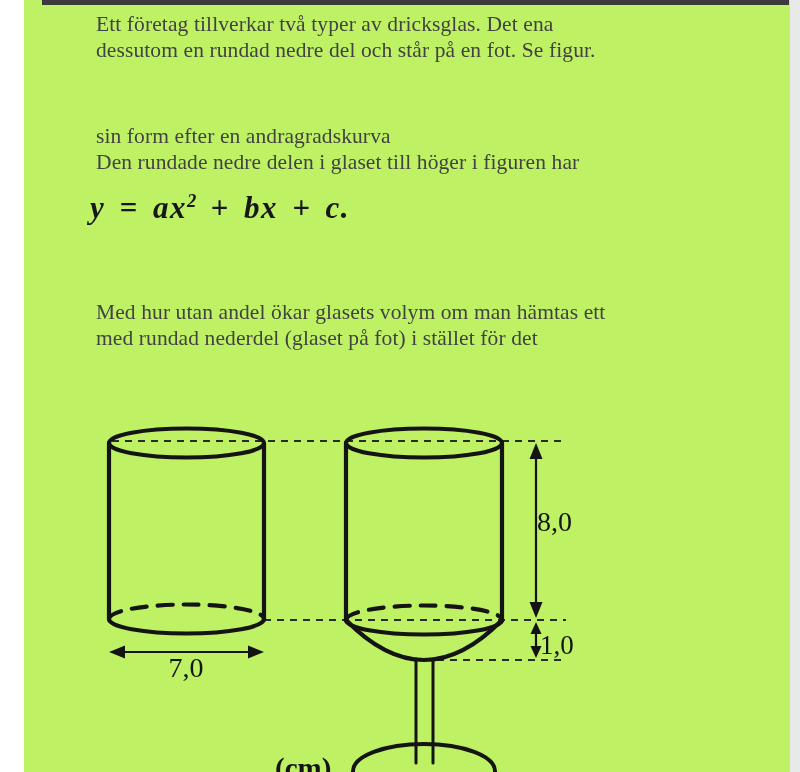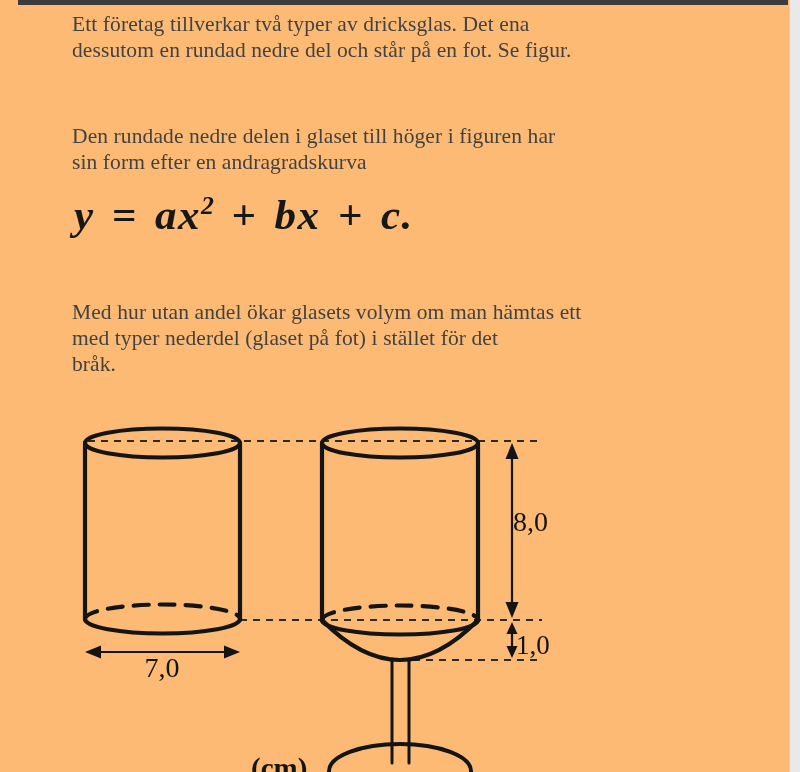--- a/index.html
+++ b/index.html
@@ -1,25 +1,25 @@
 <!DOCTYPE html>
 <html><head>
 <meta charset="utf-8">
 <style>
   html,body{margin:0;padding:0;}
   body{width:800px;height:772px;position:relative;overflow:hidden;background:#ffffff;
        font-family:"Liberation Serif", serif;}
-  .page{position:absolute;inset:0;background:#fdba74;}
+  .page{position:absolute;inset:0;background:#bef264;margin-left:24px;}
   .topbar{position:absolute;top:0;left:18px;width:770px;height:5px;background:#3b3b3b;}
   .scroll-track{position:absolute;top:0;right:0;width:11px;height:772px;background:#e9e9e9;
                 border-left:1px solid #d6d6d6;box-sizing:border-box;}
   .para{position:absolute;left:72px;color:#424242;font-size:21.5px;line-height:26px;
         white-space:nowrap;letter-spacing:0.1px;}
   .para .line{display:block;}
-  .formula{position:absolute;left:74px;top:190px;color:#171717;font-size:43px;
+  .formula{position:absolute;left:66px;top:190px;color:#171717;font-size:31px;
            font-style:italic;font-weight:600;letter-spacing:1.5px;word-spacing:5px;
            white-space:nowrap;}
   .formula sup{font-size:0.6em;vertical-align:super;letter-spacing:0;}
   .uword{text-underline-offset:3px;text-decoration-thickness:1.5px;}
   svg.figure{position:absolute;left:0;top:0;}
   svg .flabel{font-family:"Liberation Serif", serif;fill:#141414;}
 </style>
 </head>
 <body>
 
@@ -27,31 +27,30 @@
 
   <div class="topbar"></div>
   <div class="scroll-track"></div>
 
   <div class="para" style="top:11px;">
     <span class="line">Ett företag tillverkar två typer av dricksglas. Det ena</span>
     <span class="line">dessutom en rundad nedre del och står på en fot. Se figur.</span>
   </div>
 
   <div class="para" style="top:123px;">
+    <span class="line">sin form efter en andragradskurva</span>
     <span class="line">Den rundade nedre delen i glaset till höger i figuren har</span>
-    <span class="line">sin form efter en andragradskurva</span>
   </div>
 
   <div class="formula"><span>y = ax</span><sup>2</sup><span> + bx + c.</span></div>
 
 
   <div class="para" style="top:299px;">
     <span class="line"><span>Med hur utan </span><span class="uword">andel</span><span> ökar glasets volym om man hämtas ett</span></span>
-    <span class="line">med typer nederdel (glaset på fot) i stället för det</span>
-    <span class="line">bråk.</span>
+    <span class="line">med rundad nederdel (glaset på fot) i stället för det</span>
   </div>
 
   <svg class="figure" width="800" height="772" viewBox="0 0 800 772">
 
     <g stroke="#2a2a2a" stroke-width="2.2" stroke-dasharray="7 6" fill="none">
       <line x1="88" y1="441" x2="542" y2="441"></line>
       <line x1="240" y1="620" x2="542" y2="620"></line>
       <line x1="413" y1="660" x2="542" y2="660"></line>
     </g>
 

